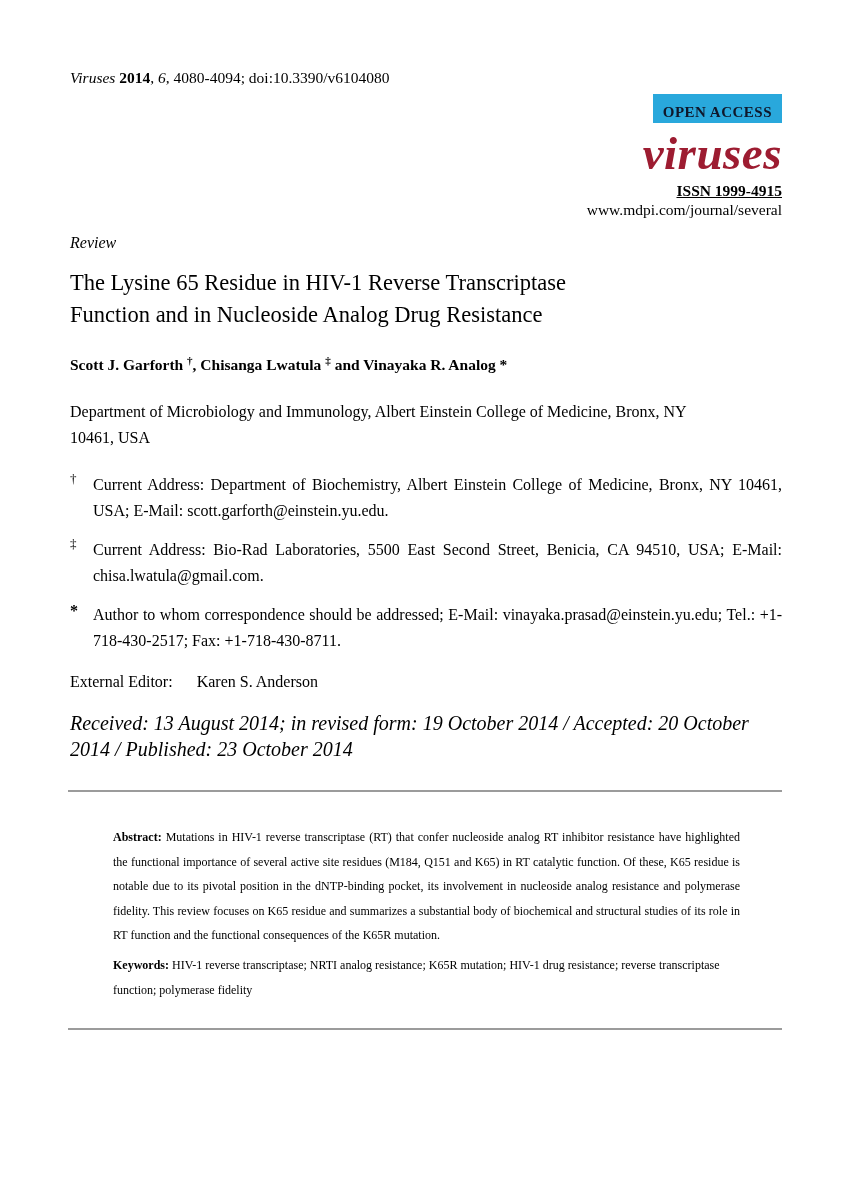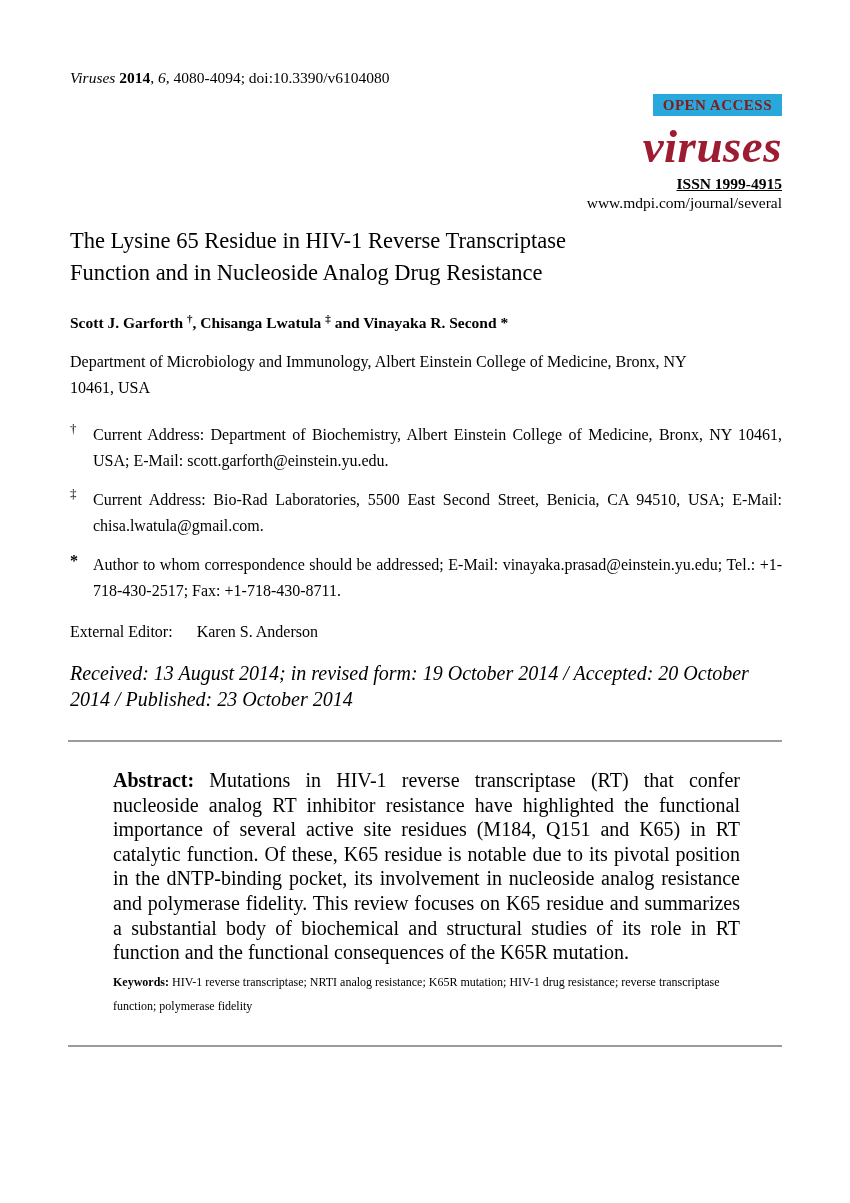--- a/index.html
+++ b/index.html
@@ -24,25 +24,25 @@
   .journal-line .it { font-style: italic; }
   .journal-line .bd { font-weight: bold; }
   
   .masthead {
     text-align: right;
     margin-top: 6px;
   }
   .badge {
     display: inline-block;
     background: #29A8DC;
-    color: #7f1d1d;
+    color: #0f172a;
     font-weight: bold;
     font-size: 15px;
     letter-spacing: 0.5px;
-    padding: 3px 10px 2px 10px;
+    padding: 10px 10px 2px 10px;
   }
   .logo {
     margin-top: 5px;
     font-size: 47px;
     line-height: 50px;
     font-weight: bold;
     font-style: italic;
     color: #9D1C31;
     letter-spacing: 0.5px;
   }
@@ -76,21 +76,21 @@
     font-size: 15.5px;
     font-weight: bold;
     line-height: 21px;
   }
   .authors sup {
     font-size: 11px;
     vertical-align: super;
     line-height: 0;
   }
   .affiliation {
-    margin-top: 16px;
+    margin-top: 24px;
     font-size: 16px;
     line-height: 26px;
     max-width: 660px;
   }
   
   .footnotes { margin-top: 21px; }
   .footnote {
     display: flex;
     margin-bottom: 13px;
   }
@@ -125,24 +125,24 @@
   .rule {
     border: none;
     border-top: 2px solid #9B9B9B;
     margin-left: -2px;
     width: 714px;
   }
   .rule-1 { margin-top: 28px; }
   .rule-2 { margin-top: 26px; }
   
   .abstract {
-    margin-top: 26px;
+    margin-top: 33px;
     margin-left: 43px;
     margin-right: 42px;
-    font-size: 20px;
+    font-size: 12px;
     line-height: 24.6px;
     text-align: justify;
   }
   .abstract .lbl, .keywords .lbl { font-weight: bold; }
   .keywords {
     margin-top: 5px;
     margin-left: 43px;
     margin-right: 42px;
     font-size: 12px;
     line-height: 24.6px;
@@ -155,27 +155,28 @@
 
   <p class="journal-line"><span class="it">Viruses </span><span class="bd">2014</span><span>, </span><span class="it">6</span><span>, 4080-4094; doi:10.3390/v6104080</span></p>
 
   <div class="masthead">
     <span class="badge">OPEN ACCESS</span>
     <div class="logo">viruses</div>
     <div class="issn">ISSN 1999-4915</div>
     <div class="site">www.mdpi.com/journal/several</div>
   </div>
 
+  <p class="review">Review</p>
 
   <h1 class="title">
       <span>The Lysine 65 Residue in HIV-1 Reverse Transcriptase</span>
       <span>Function and in Nucleoside Analog Drug Resistance</span>
     </h1>
 
-  <p class="authors"><span>Scott J. Garforth </span><sup>†</sup><span>, </span><span>Chisanga Lwatula </span><sup>‡</sup><span> and </span><span>Vinayaka R. Second </span><span>*</span></p>
+  <p class="authors"><span>Scott J. Garforth </span><sup>†</sup><span>, </span><span>Chisanga Lwatula </span><sup>‡</sup><span> and </span><span>Vinayaka R. Analog </span><span>*</span></p>
 
   <p class="affiliation">Department of Microbiology and Immunology, Albert Einstein College of Medicine, Bronx, NY 10461, USA</p>
 
   <div class="footnotes">
     <div class="footnote">
       <span class="fn-sym">†</span>
       <p class="fn-text">Current Address: Department of Biochemistry, Albert Einstein College of Medicine, Bronx, NY 10461, USA; E-Mail: scott.garforth@einstein.yu.edu.</p>
     </div>
     <div class="footnote">
       <span class="fn-sym">‡</span>

